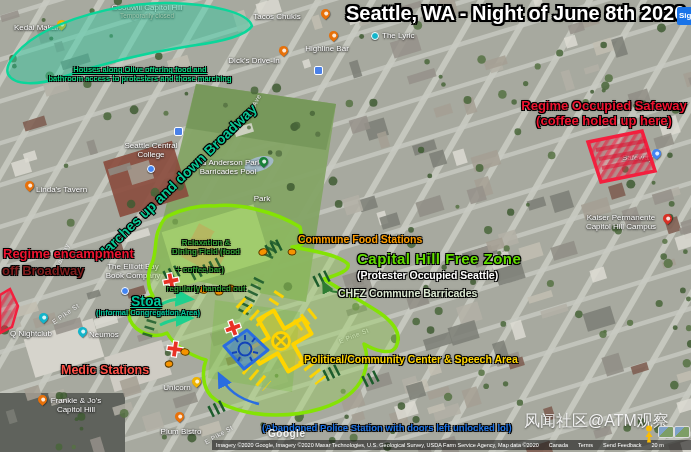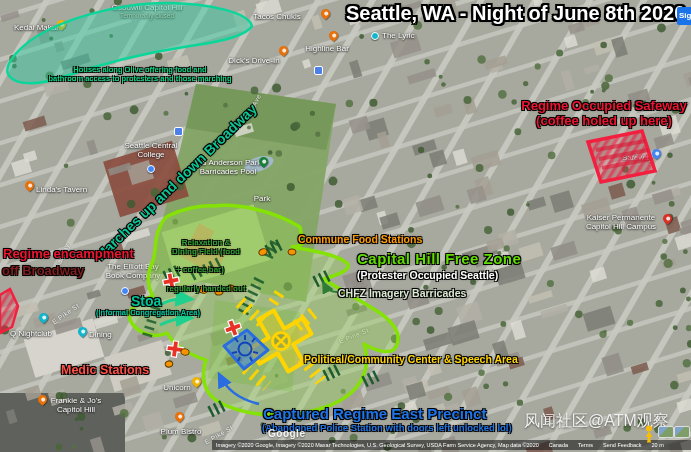--- a/index.html
+++ b/index.html
@@ -446,21 +446,21 @@
       <span class="sub2">Barricades Pool</span>
     </div>
     <span class="pin green" style="left:259px;top:157px;"></span>
     <div class="poi ctr" style="left:262px;top:194px;">Park</div>
     <div class="poi wrap ctr" style="left:133px;top:262px;width:70px;">The Elliott Bay Book Company</div>
     <span class="dot blue" style="left:121px;top:287px;"></span>
     <div class="poi" style="left:36px;top:185px;">Linda's Tavern</div>
     <span class="pin orange" style="left:25px;top:181px;"></span>
     <div class="poi ctr" style="left:31px;top:329px;">Q Nightclub</div>
     <span class="pin teal" style="left:39px;top:313px;"></span>
-    <div class="poi" style="left:89px;top:330px;">Dining</div>
+    <div class="poi" style="left:89px;top:330px;">Neumos</div>
     <span class="pin teal" style="left:78px;top:327px;"></span>
     <div class="poi ctr" style="left:177px;top:383px;">Unicorn</div>
     <span class="pin yellow" style="left:192px;top:377px;"></span>
     <div class="poi wrap ctr" style="left:76px;top:396px;width:64px;">Frankie &amp; Jo's Capitol Hill</div>
     <span class="pin orange" style="left:38px;top:395px;"></span>
     <div class="poi ctr" style="left:181px;top:427px;">Plum Bistro</div>
     <span class="pin orange" style="left:175px;top:412px;"></span>
     <div class="poi" style="left:622px;top:153px;">Safeway</div>
     <span class="pin blue" style="left:652px;top:149px;"></span>
     <div class="poi wrap ctr" style="left:621px;top:213px;width:92px;">Kaiser Permanente Capitol Hill Campus</div>
@@ -559,51 +559,50 @@
 
     <g stroke="#1fd08e" stroke-width="3" fill="none">
       <path d="M158,306 C168,300 178,298 189,299" marker-end="url(#ah-teal)"></path>
       <path d="M160,325 C170,320 180,318 189,318" marker-end="url(#ah-teal)"></path>
     </g>
 
     <path d="M337,292 C330,292 326,288 324,284" stroke="#2e7d32" stroke-width="2" fill="none" marker-end="url(#ah-grn)"></path>
   </svg>
 
   <div class="layer">
-    <div class="ann o1 ctr" style="left:140px;top:65px;font-size:7.5px;color:#0ad884;">Houses along Olive offering food and</div>
+    <div class="ann o1 ctr" style="left:140px;top:65px;font-size:7.5px;color:#0ad884;text-decoration:underline;">Houses along Olive offering food and</div>
     <div class="ann o1 ctr" style="left:140px;top:74px;font-size:7.5px;color:#0ad884;">bathroom access to protesters and those marching</div>
 
     <div class="ann o1" style="left:176px;top:182px;font-size:14px;color:#0cc795;transform:translate(-50%,-50%) rotate(-44deg);">Marches up and down Broadway</div>
 
     <div class="ann o1" style="left:3px;top:246px;font-size:13px;color:#ef1430;">Regime encampment</div>
     <div class="ann o1" style="left:2px;top:263px;font-size:13px;color:#7f1d1d;">off Broadway</div>
 
     <div class="ann o1 ctr" style="left:604px;top:98px;font-size:13px;color:#ef1430;">Regime Occupied Safeway</div>
     <div class="ann o1 ctr" style="left:604px;top:113px;font-size:13px;color:#ef1430;">(coffee holed up here)</div>
 
     <div class="ann o1" style="left:298px;top:233px;font-size:10.5px;color:#ff9d00;">Commune Food Stations</div>
 
     <div class="ann o1" style="left:357px;top:250px;font-size:15px;color:#62dd00;letter-spacing:.5px;">Capital Hill Free Zone</div>
     <div class="ann o1" style="left:357px;top:269px;font-size:10.5px;color:#ffffff;">(Protester Occupied Seattle)</div>
 
-    <div class="ann o1" style="left:338px;top:287px;font-size:10.5px;color:#dcead2;">CHFZ Imagery Barricades</div>
+    <div class="ann o1" style="left:338px;top:287px;font-size:10.5px;color:#dcead2;">CHFZ Commune Barricades</div>
 
     <div class="ann o1 ctr" style="left:206px;top:238px;font-size:8px;color:#2f9e35;">Relaxation &amp;</div>
     <div class="ann o1 ctr" style="left:206px;top:247px;font-size:8px;color:#2f9e35;">Dining Field (food</div>
     <div class="ann o1 ctr" style="left:206px;top:256px;font-size:8px;color:#2f9e35;margin-top:28px;">regularly handed out</div>
     <div class="ann o1 ctr" style="left:200px;top:265px;font-size:8px;color:#2f9e35;">+ coffee bar)</div>
 
-    <div class="ann o1" style="left:131px;top:293px;font-size:14px;color:#00c79b;">Stoa</div>
+    <div class="ann o1" style="left:131px;top:293px;font-size:14px;color:#00c79b;text-decoration:underline;">Stoa</div>
     <div class="ann o1" style="left:96px;top:308px;font-size:7.5px;color:#00c79b;">(Informal Congregation Area)</div>
 
     <div class="ann o1" style="left:61px;top:363px;font-size:12.5px;color:#ff5148;">Medic Stations</div>
 
     <div class="ann o1" style="left:304px;top:327px;font-size:10.5px;color:#ffd400;margin-top:26px;">Political/Community Center &amp; Speech Area</div>
 
-    <div class="ann o1" style="left:263px;top:405px;font-size:15px;color:#1f75e8;">Captured Regime East Precinct</div>
     <div class="ann o1" style="left:262px;top:422px;font-size:9.5px;color:#1f75e8;">(Abandoned Police Station with doors left unlocked lol)</div>
   </div>
 
   <div class="ann o2" style="left:346px;top:2px;font-size:20px;color:#ffffff;position:absolute;">Seattle, WA - Night of June 8th 2020</div>
 
   <div class="signin">Sign in</div>
 
   <div class="wm">风闻社区@ATM观察</div>
 
   <div class="glogo">Google</div>

